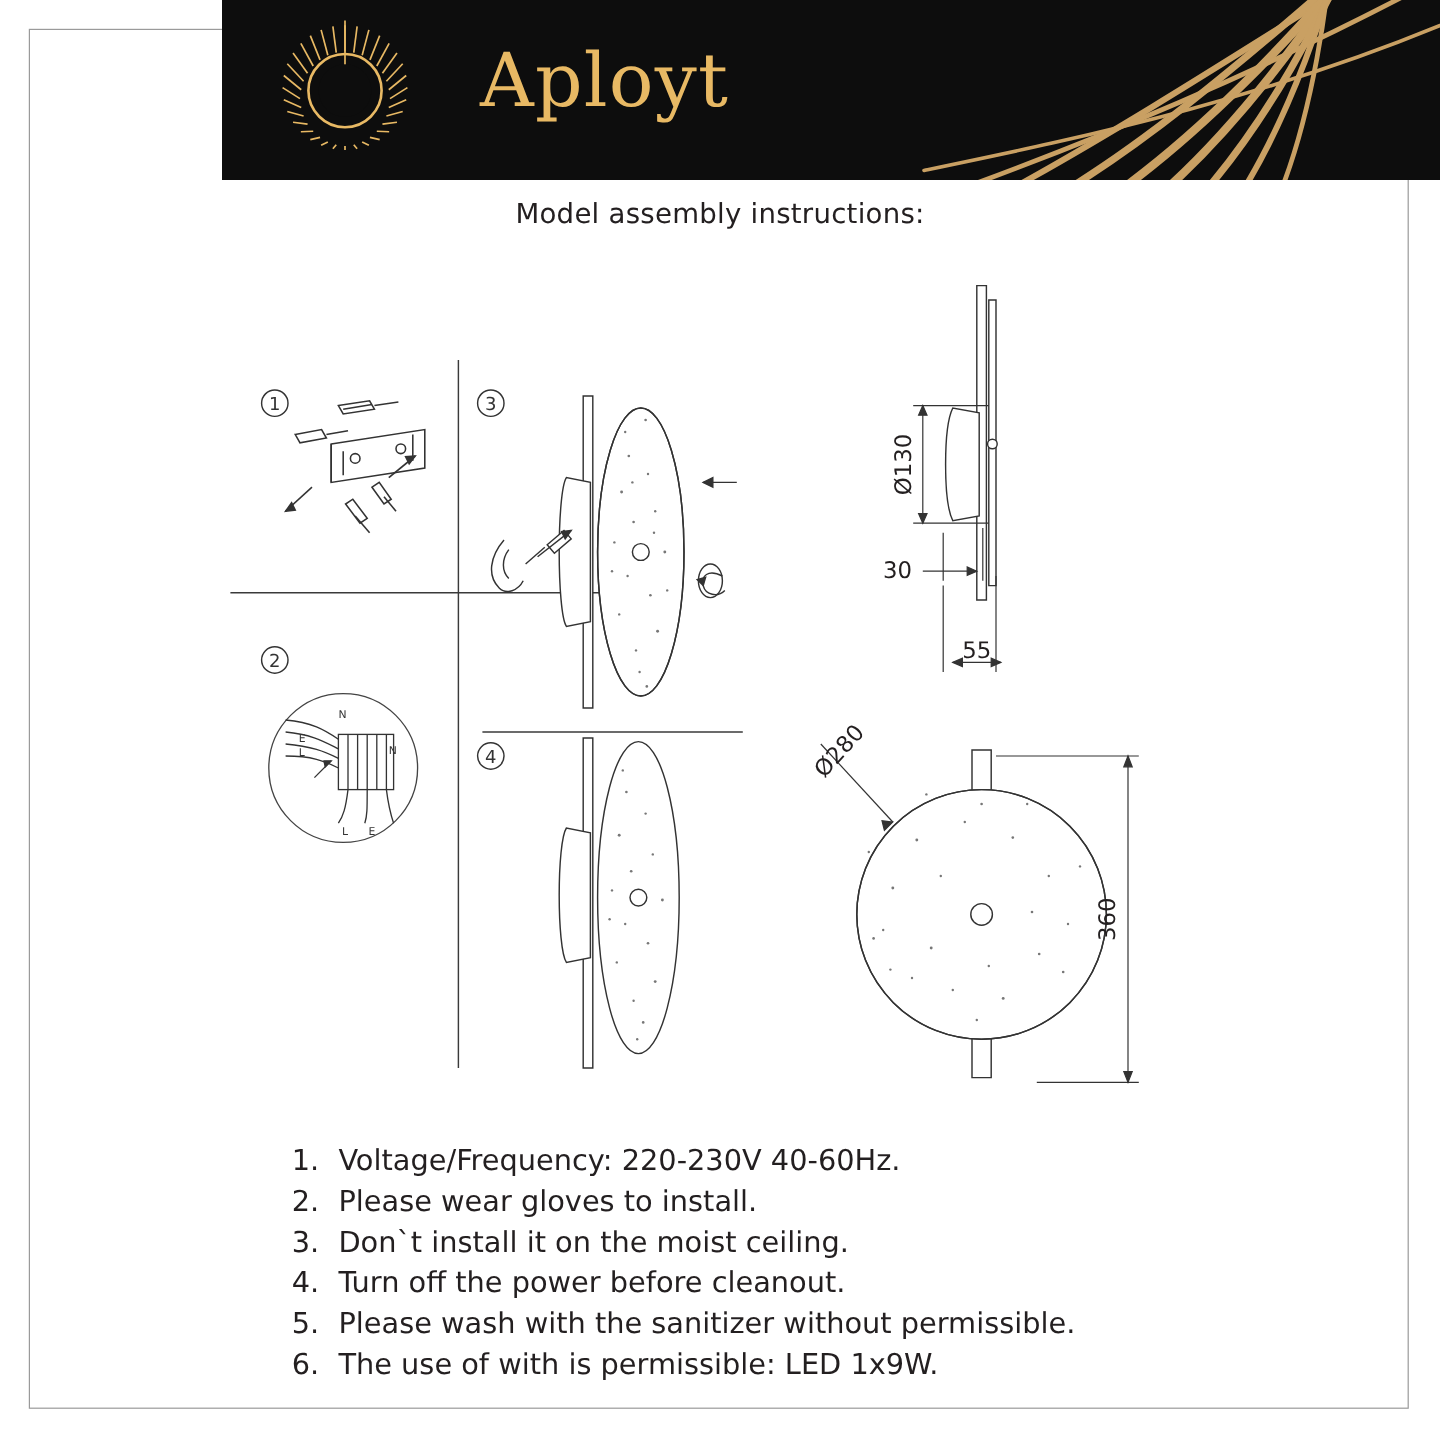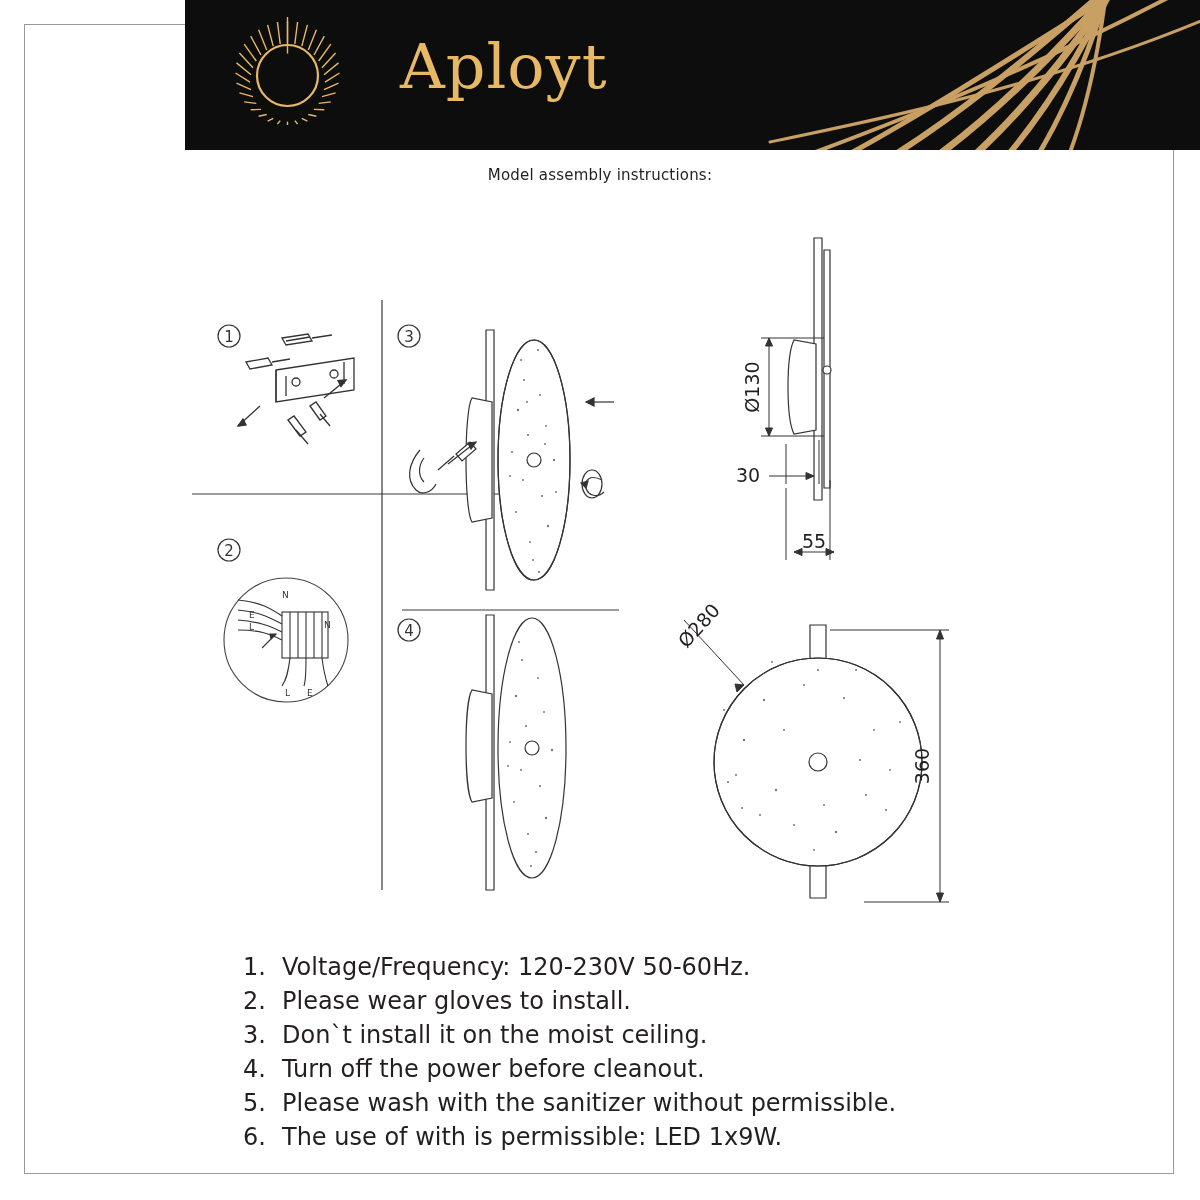--- a/index.html
+++ b/index.html
@@ -65,21 +65,21 @@
   }
 
   
   .title-block {
     position: absolute;
     left: 0; top: 166px;
     width: 1200px;
     text-align: center;
   }
   .title-main {
-    font-size: 15px;
+    font-size: 23px;
     color: #231f20;
     letter-spacing: 0.2px;
   }
   .title-model {
     margin-top: 9px;
     font-size: 23px;
     color: #b8282e;
     letter-spacing: 0.3px;
   }
 
@@ -436,21 +436,21 @@
         </g>
         <text x="905" y="536" font-size="19" fill="#231f20" text-anchor="middle" transform="rotate(-90 905 536)" font-family="DejaVu Sans, sans-serif">360</text>
       </g>
 
     </svg>
   </div>
 
   <div class="notes">
     <div class="note-row">
       <span class="note-num">1.</span>
-      <span class="note-text">Voltage/Frequency: 120-230V 50-60Hz.</span>
+      <span class="note-text">Voltage/Frequency: 220-230V 40-60Hz.</span>
     </div>
     <div class="note-row">
       <span class="note-num">2.</span>
       <span class="note-text">Please wear gloves to install.</span>
     </div>
     <div class="note-row">
       <span class="note-num">3.</span>
       <span class="note-text">Don`t install it on the moist ceiling.</span>
     </div>
     <div class="note-row">

